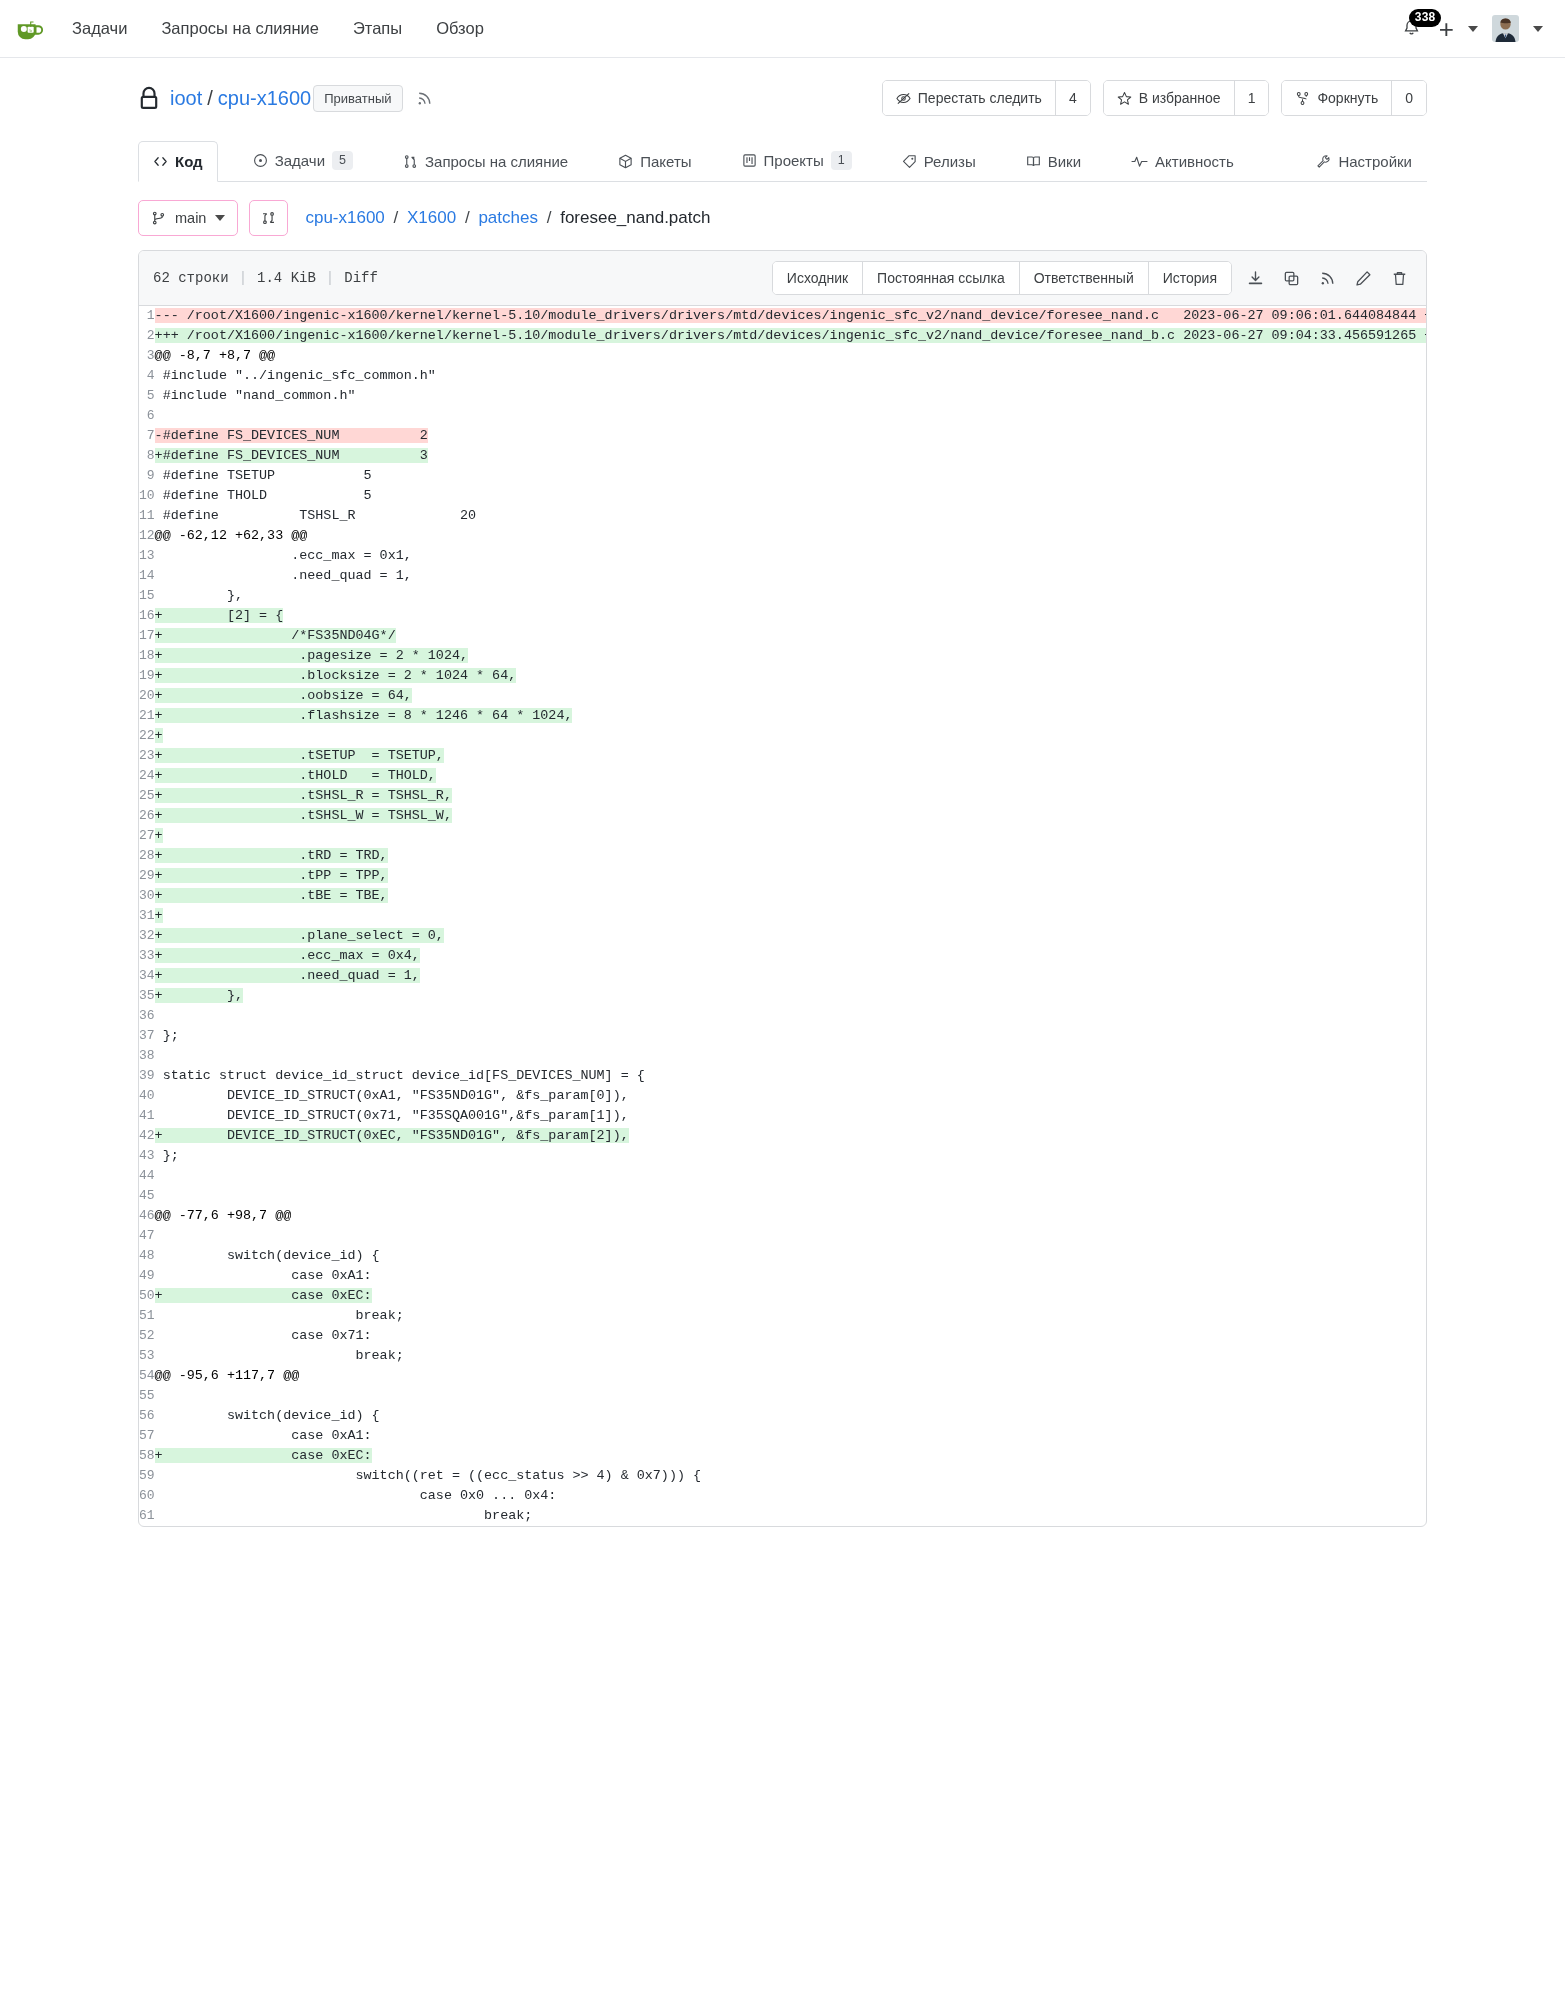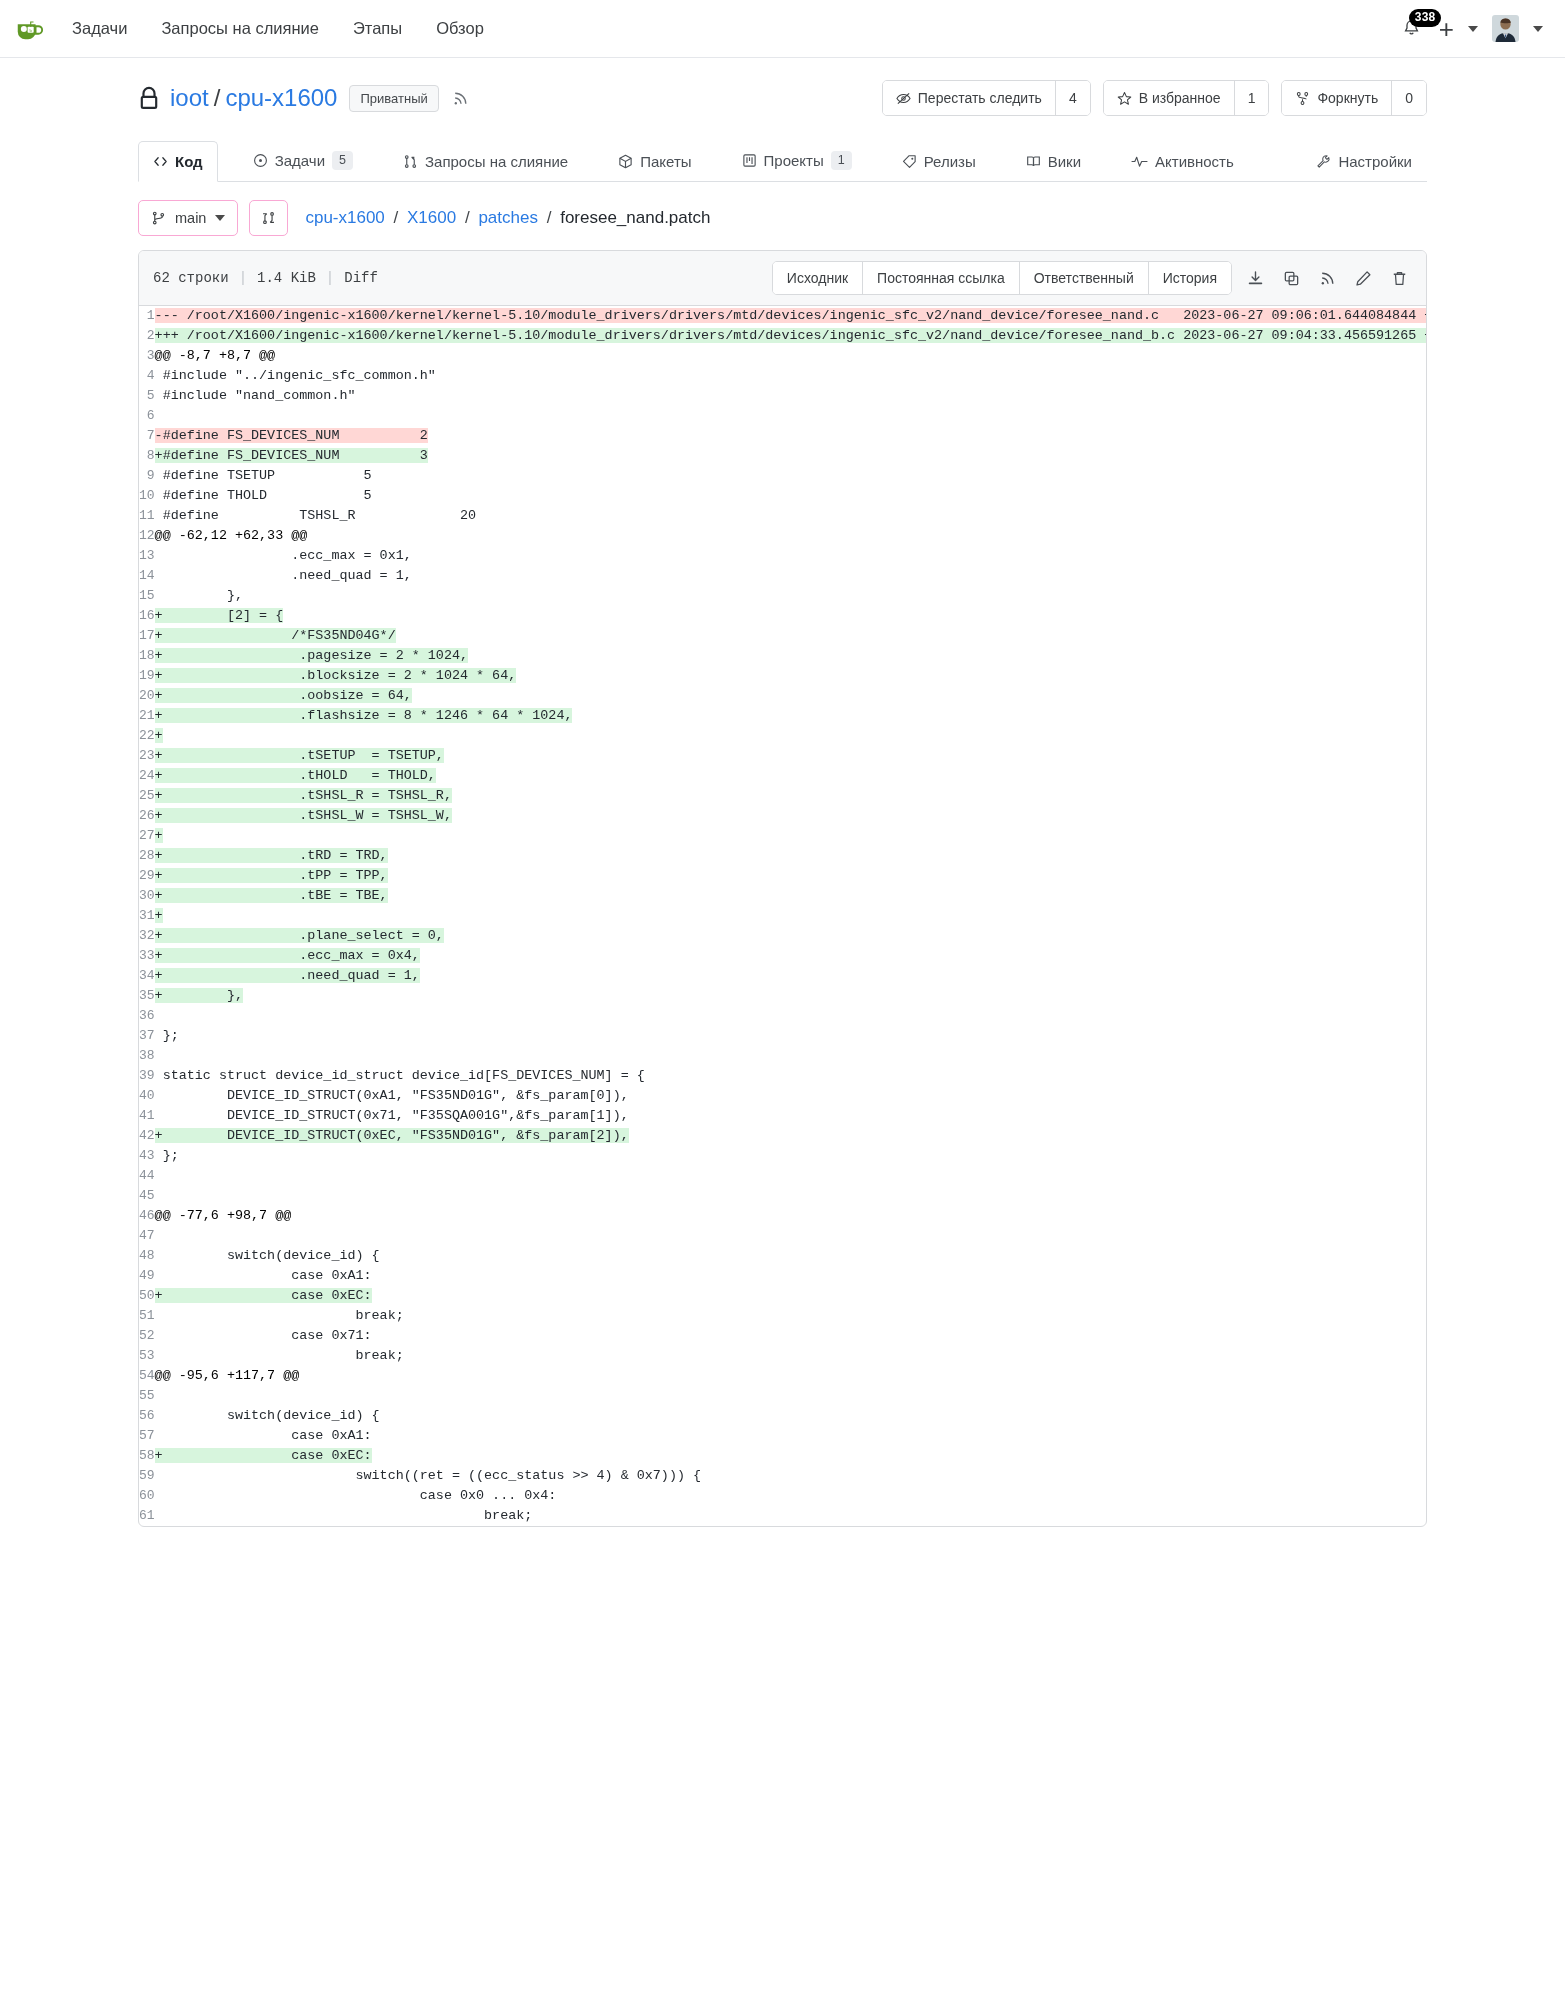--- a/index.html
+++ b/index.html
@@ -67,25 +67,25 @@
   }
 
   
   .repo-wrap { padding: 0 138px; }
   .repo-head {
     display: flex;
     align-items: center;
     padding: 22px 0 12px 0;
   }
   .lock-icon { margin-right: 10px; display:flex; align-items:center; }
-  .repo-path { font-size: 24px; display: flex; }
+  .repo-path { font-size: 20px; display: flex; }
   .repo-path a { color: #2a7ae2; text-decoration: none; }
   .repo-path .sep { color: #3d4043; margin: 0 5px; }
   .visibility-badge {
-    margin-left: 12px;
+    margin-left: 2px;
     font-size: 13px;
     color: #44484c;
     border: 1px solid #d8dadd;
     border-radius: 4px;
     padding: 5px 10px;
     background: #f7f8f9;
     white-space: nowrap;
   }
   .rss-icon { margin-left: 13px; display:flex; align-items:center; }
 

